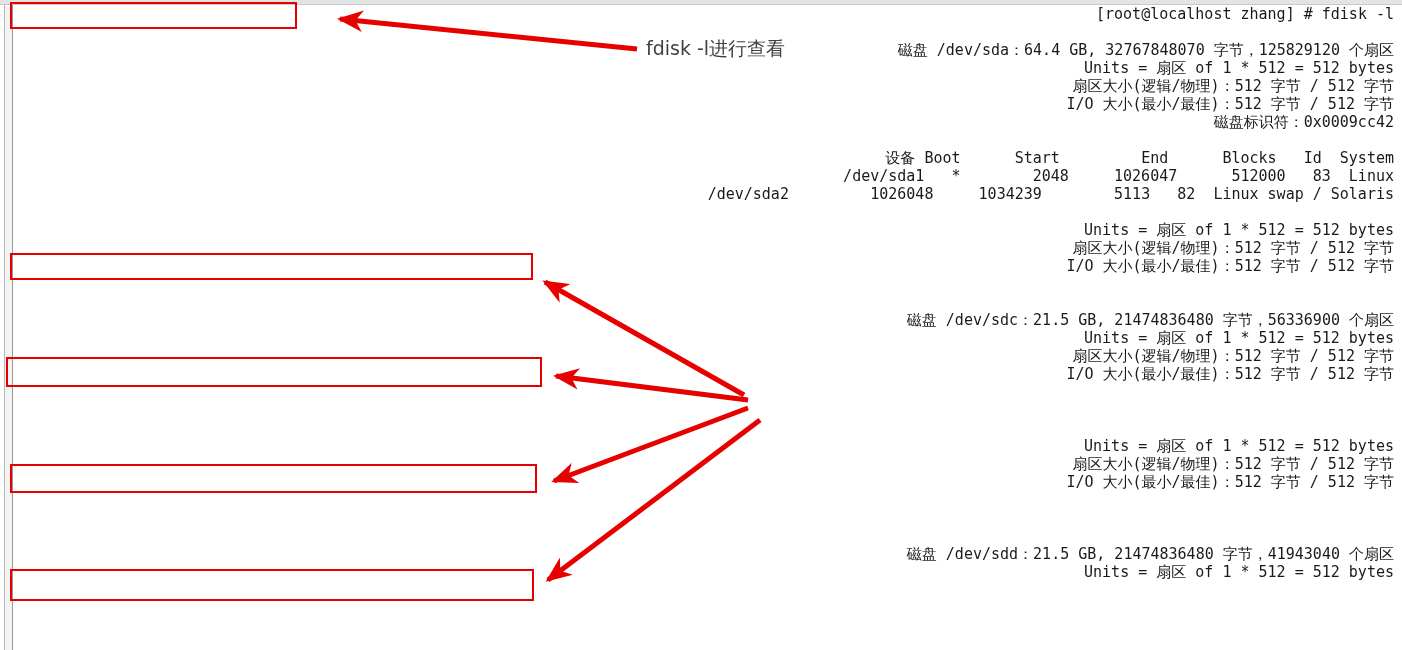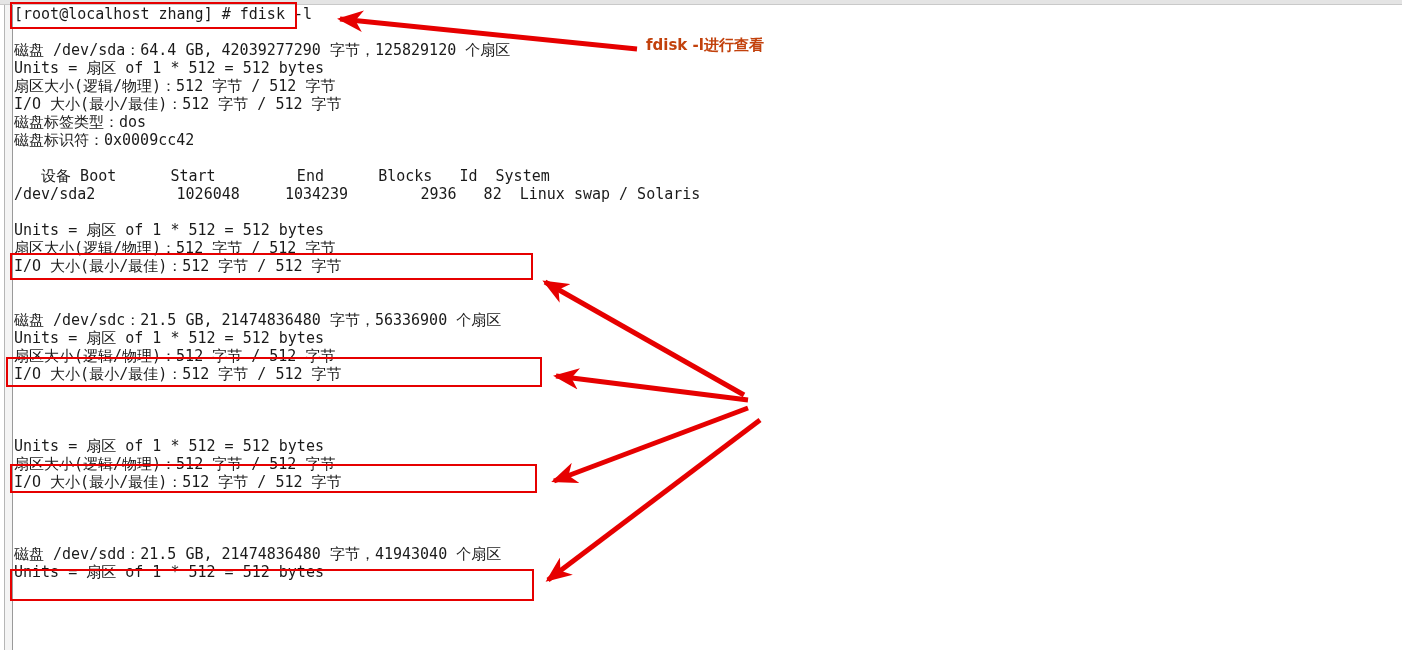--- a/index.html
+++ b/index.html
@@ -18,61 +18,61 @@
   
   .sb-outer{position:absolute;left:4px;top:5px;width:9px;height:645px;background:#f4f4f4;}
   .sb-line-a{position:absolute;left:4px;top:5px;width:1px;height:645px;background:#b6b6b6;}
   .sb-line-b{position:absolute;left:12px;top:5px;width:1px;height:645px;background:#9a9a9a;}
 
   
   .term{position:absolute;left:14px;top:5px;width:1380px;}
   .line{
     height:18px;line-height:18px;
     font-size:15px;color:#1a1a1a;
-    white-space:pre;letter-spacing:0px;
+    white-space:pre;letter-spacing:0px;text-align:right;
   }
   .line.blank{color:transparent;}
 
   
   .rbox{position:absolute;border:2px solid #e60000;box-sizing:border-box;pointer-events:none;}
 
   
   .arrows{position:absolute;left:0;top:0;width:1402px;height:650px;pointer-events:none;}
 
   
   .rlabel{
-    position:absolute;color:#c2410c;
+    position:absolute;color:#404040;
     font-family:"DejaVu Sans","Liberation Sans",sans-serif;
-    font-size:15px;font-weight:700;white-space:nowrap;
+    font-size:19px;font-weight:400;white-space:nowrap;
   }
 </style>
 </head>
 <body>
 
 <div id="root">
 
   <div class="topstrip"></div>
   <div class="topstrip2"></div>
 
   <div class="sb-outer"></div>
   <div class="sb-line-a"></div>
   <div class="sb-line-b"></div>
 
   <div class="term" id="terminal-output">
       <div class="line">[root@localhost zhang] # fdisk -l</div>
       <div class="line blank"></div>
-      <div class="line">磁盘 /dev/sda：64.4 GB, 42039277290 字节，125829120 个扇区</div>
+      <div class="line">磁盘 /dev/sda：64.4 GB, 32767848070 字节，125829120 个扇区</div>
       <div class="line">Units = 扇区 of 1 * 512 = 512 bytes</div>
       <div class="line">扇区大小(逻辑/物理)：512 字节 / 512 字节</div>
       <div class="line">I/O 大小(最小/最佳)：512 字节 / 512 字节</div>
-      <div class="line">磁盘标签类型：dos</div>
       <div class="line">磁盘标识符：0x0009cc42</div>
       <div class="line blank"></div>
       <div class="line">   设备 Boot      Start         End      Blocks   Id  System</div>
-      <div class="line">/dev/sda2         1026048     1034239        2936   82  Linux swap / Solaris</div>
+      <div class="line">/dev/sda1   *        2048     1026047      512000   83  Linux</div>
+      <div class="line">/dev/sda2         1026048     1034239        5113   82  Linux swap / Solaris</div>
       <div class="line blank"></div>
       <div class="line">Units = 扇区 of 1 * 512 = 512 bytes</div>
       <div class="line">扇区大小(逻辑/物理)：512 字节 / 512 字节</div>
       <div class="line">I/O 大小(最小/最佳)：512 字节 / 512 字节</div>
       <div class="line blank"></div>
       <div class="line blank"></div>
       <div class="line">磁盘 /dev/sdc：21.5 GB, 21474836480 字节，56336900 个扇区</div>
       <div class="line">Units = 扇区 of 1 * 512 = 512 bytes</div>
       <div class="line">扇区大小(逻辑/物理)：512 字节 / 512 字节</div>
       <div class="line">I/O 大小(最小/最佳)：512 字节 / 512 字节</div>

